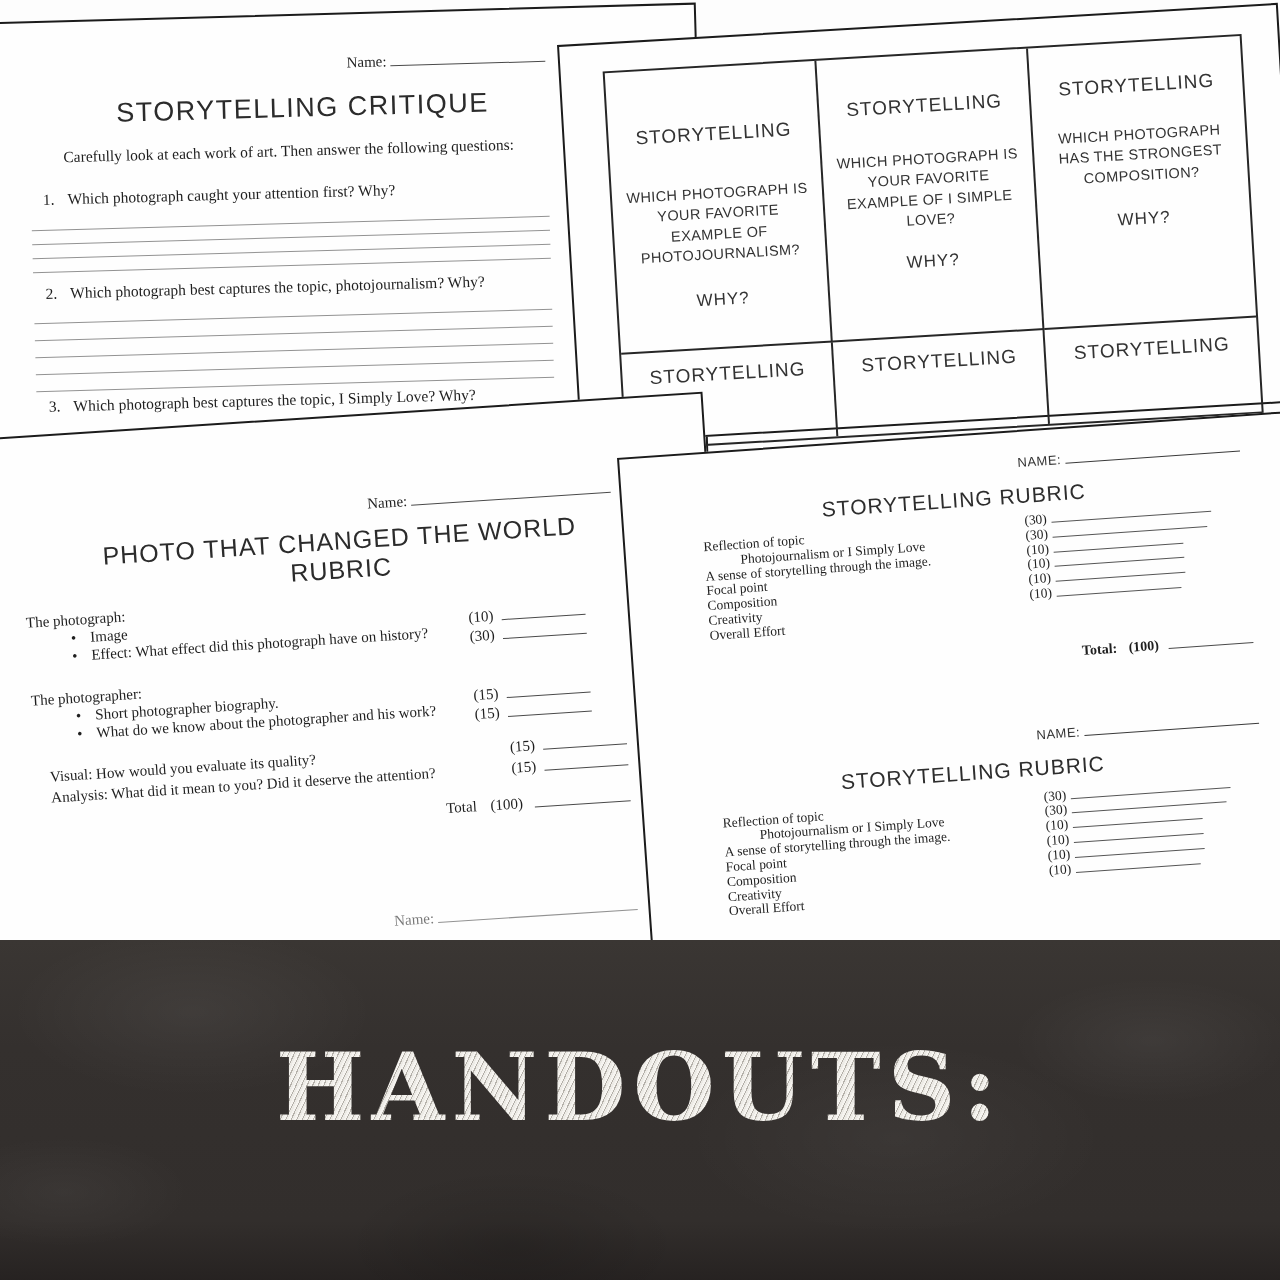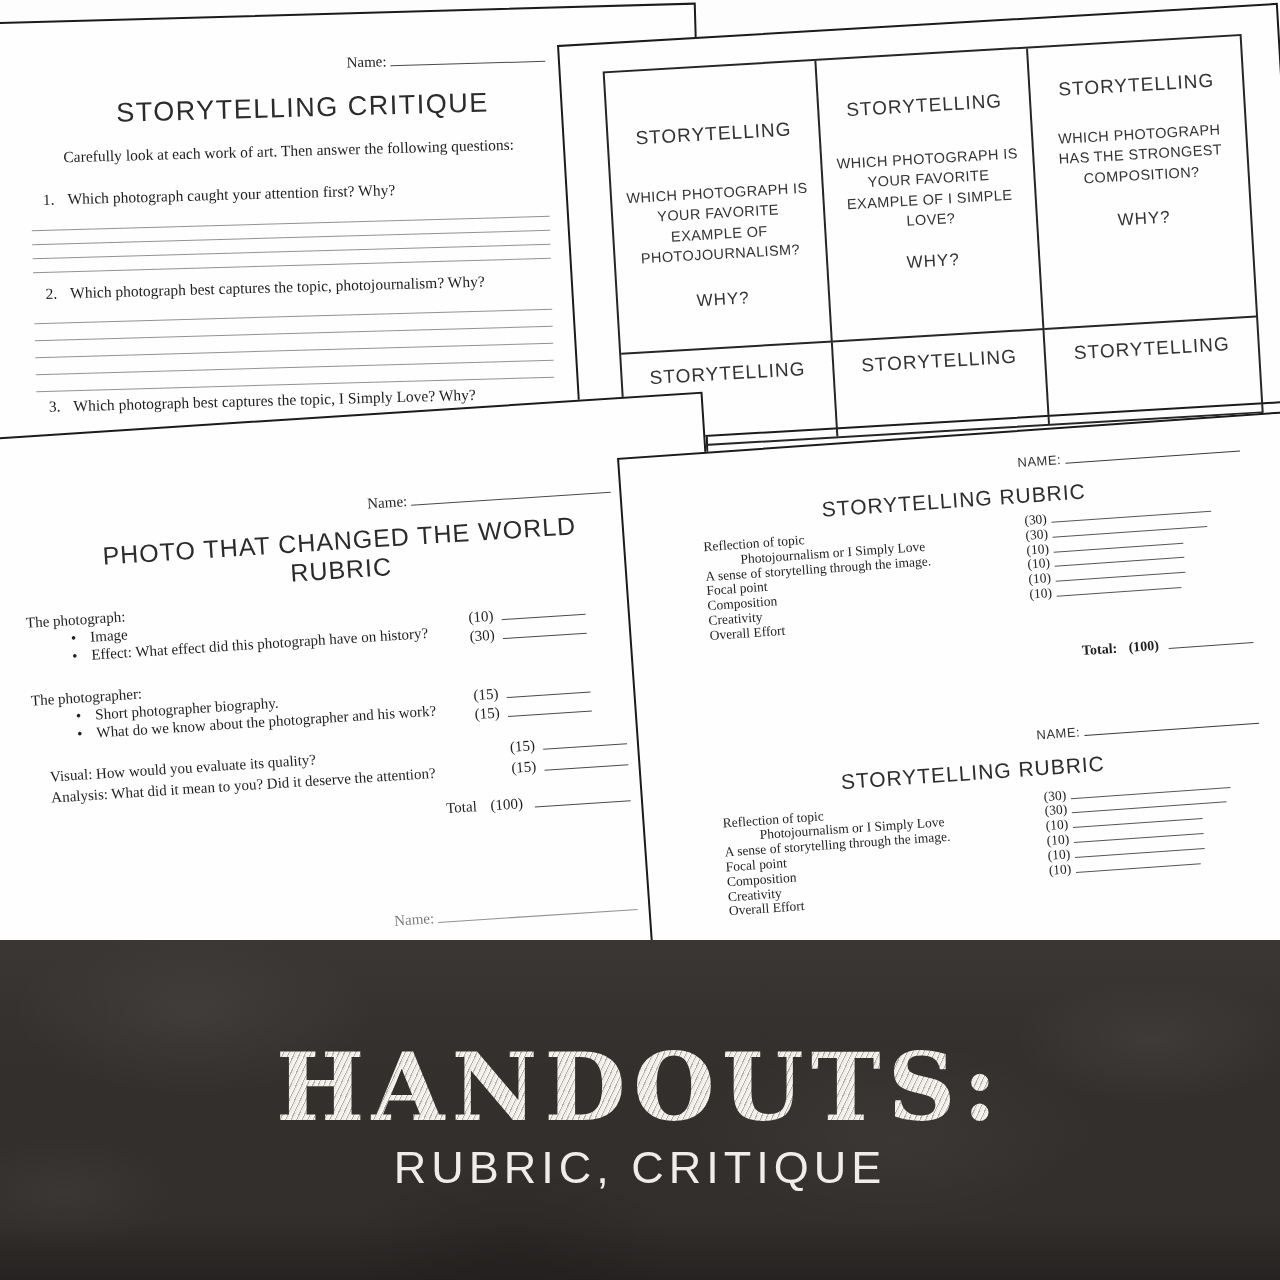--- a/index.html
+++ b/index.html
@@ -271,16 +271,15 @@
         <div><span>(10)</span><span class="uline" style="width:130px"></span></div>
         <div><span>(10)</span><span class="uline" style="width:130px"></span></div>
         <div><span>(10)</span><span class="uline" style="width:130px"></span></div>
         <div><span>(10)</span><span class="uline" style="width:125px"></span></div>
       </div>
     </div>
   </div>
 
   <div class="footer">
     <div class="f-title">HANDOUTS:</div>
-    <div class="f-sub">RUBRIC, CRITIQUE</div>
   </div>
 
 </div>
 
 </body></html>

